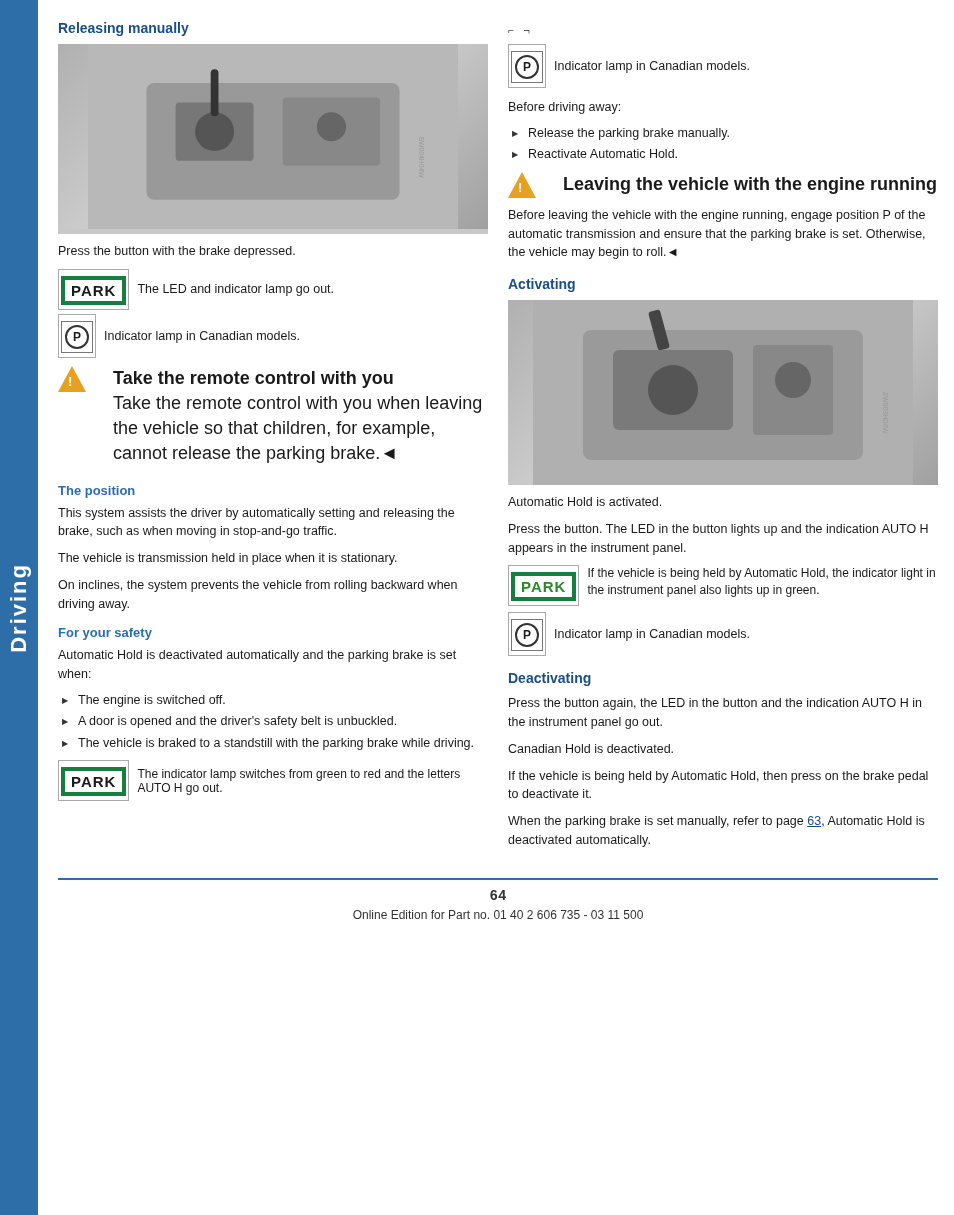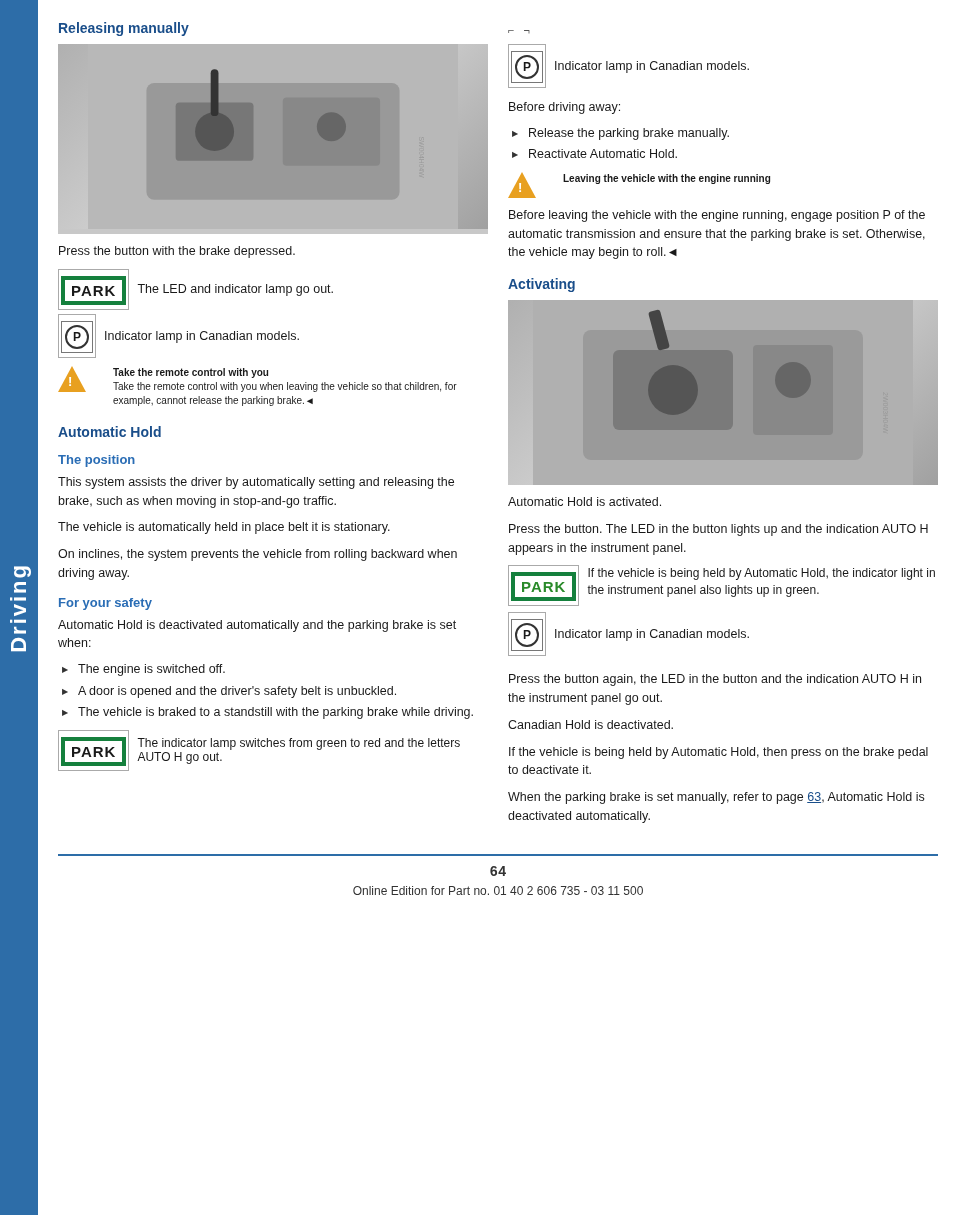--- a/index.html
+++ b/index.html
@@ -121,21 +121,21 @@
     .warning-triangle::after {
       content: '!';
       position: absolute;
       top: 8px;
       left: -4px;
       font-weight: bold;
       font-size: 13px;
       color: white;
     }
     .warning-text {
-      font-size: 10px;
+      font-size: 18px;
       line-height: 1.4;
       padding-left: 19px;
     }
     .warning-text strong {
       font-weight: bold;
     }
 
     
     .bullet-list {
       list-style: none;
@@ -282,26 +282,25 @@
 
       <div class="warning-box">
         <div class="warning-triangle"></div>
         <div class="warning-text">
           <strong>Take the remote control with you</strong><br>
           <span>Take the remote control with you when leaving the vehicle so that children, for example, cannot release the parking brake.◄</span>
         </div>
       </div>
 
       <div class="section-gap">
-        <h2 class="section-title">Automatic Hold</h2>
 
         <h3 class="sub-title">The position</h3>
 
         <p class="section-body">This system assists the driver by automatically setting and releasing the brake, such as when moving in stop-and-go traffic.</p>
-        <p class="section-body">The vehicle is automatically held in place belt it is stationary.</p>
+        <p class="section-body">The vehicle is transmission held in place when it is stationary.</p>
         <p class="section-body">On inclines, the system prevents the vehicle from rolling backward when driving away.</p>
 
         <h3 class="sub-title">For your safety</h3>
 
         <p class="section-body">Automatic Hold is deactivated automatically and the parking brake is set when:</p>
 
         <ul class="bullet-list">
           <li><span>The engine is switched off.</span></li>
           <li><span>A door is opened and the driver's safety belt is unbuckled.</span></li>
           <li><span>The vehicle is braked to a standstill with the parking brake while driving.</span></li>
@@ -381,20 +380,21 @@
 
       <div class="indicator-row" style="margin-bottom:14px;">
         <div class="bracket-p-outer">
           <div class="bracket-p">
             <div class="p-circle">P</div>
           </div>
         </div>
         <span>Indicator lamp in Canadian models.</span>
       </div>
 
+      <h2 class="section-title">Deactivating</h2>
 
       <p class="section-body">Press the button again, the LED in the button and the indication AUTO H in the instrument panel go out.</p>
       <p class="section-body">Canadian Hold is deactivated.</p>
       <p class="section-body">If the vehicle is being held by Automatic Hold, then press on the brake pedal to deactivate it.</p>
       <p class="section-body">
         <span>When the parking brake is set manually, refer to page </span><a href="#" style="color:#1a4e8a;text-align:right;">63</a><span>, Automatic Hold is deactivated automatically.</span>
       </p>
     </div>
 
   </div>

